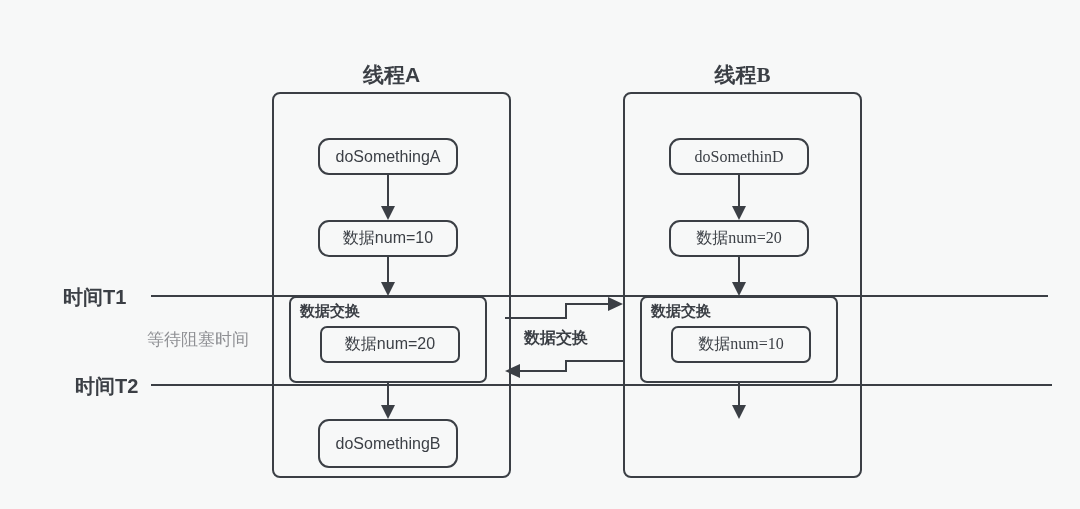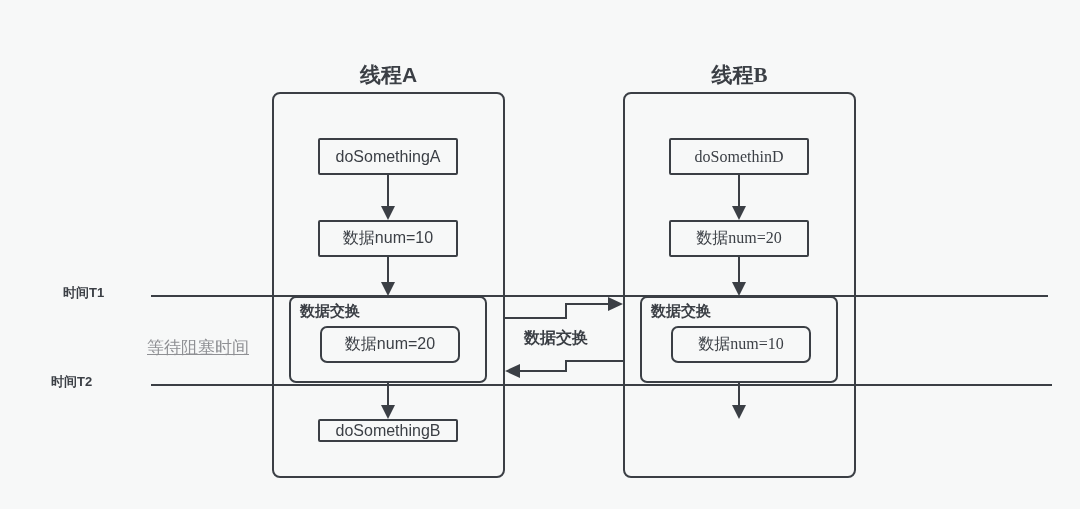--- a/index.html
+++ b/index.html
@@ -17,50 +17,50 @@
     position:relative;
     width:1080px;height:509px;
     background:var(--bg);
     overflow:hidden;
   }
   .hline{
     position:absolute;height:2px;background:var(--line);
   }
   .time-label{
     position:absolute;
-    font-size:13px;font-weight:bold;color:var(--text);
+    font-size:20px;font-weight:bold;color:var(--text);
     white-space:nowrap;
   }
   .wait-label{
     position:absolute;
     font-size:17px;color:var(--muted);
     white-space:nowrap;
   }
   .thread{
-    position:absolute;top:92px;width:233px;height:386px;
+    position:absolute;top:92px;width:233px;height:386px;padding-left:6px;
   }
   .thread-frame{
     position:absolute;left:0;top:0;right:0;bottom:0;
     border:2px solid var(--line);border-radius:8px;
   }
   .thread-title{
     position:absolute;left:0;top:-31px;width:100%;
     text-align:center;font-size:21px;font-weight:bold;color:var(--text);
   }
   .node{
     position:absolute;left:46px;width:140px;height:37px;
-    border:2px solid var(--line);border-radius:2px;
+    border:2px solid var(--line);border-radius:11px;
     background:var(--bg);
     display:flex;align-items:center;justify-content:center;
     font-size:16px;color:var(--text);white-space:nowrap;
     box-sizing:border-box;
   }
   .node.n-top{top:46px;}
   .node.n-data{top:128px;}
-  .node.n-bottom{top:327px;height:23px;}
+  .node.n-bottom{top:327px;height:49px;}
   .exchange-box{
     position:absolute;left:17px;top:204px;width:198px;height:87px;
     border:2px solid var(--line);border-radius:7px;
     background:var(--bg);
     box-sizing:border-box;
   }
   .exchange-label{
     position:absolute;left:9px;top:4px;
     font-size:15px;font-weight:bold;color:var(--text);
   }
@@ -100,22 +100,22 @@
 </style>
 </head>
 <body>
 
 <div class="canvas">
 
   <div class="hline" style="left:151px;top:295px;width:897px;"></div>
   <div class="hline" style="left:151px;top:384px;width:901px;"></div>
 
   <div class="time-label" style="left:63px;top:284px;">时间T1</div>
-  <div class="time-label" style="left:51px;top:373px;">时间T2</div>
-  <div class="wait-label" style="left:147px;top:336px;text-decoration:underline;">等待阻塞时间</div>
+  <div class="time-label" style="left:75px;top:373px;">时间T2</div>
+  <div class="wait-label" style="left:147px;top:328px;">等待阻塞时间</div>
 
   <div class="thread" style="left:272px;">
     <div class="thread-title">线程A</div>
     <div class="thread-frame"></div>
 
     <div class="node n-top">doSomethingA</div>
     <div class="vline" style="top:83px;height:33px;"></div>
     <div class="arr-down" style="top:114px;"></div>
 
     <div class="node n-data">数据num=10</div>

